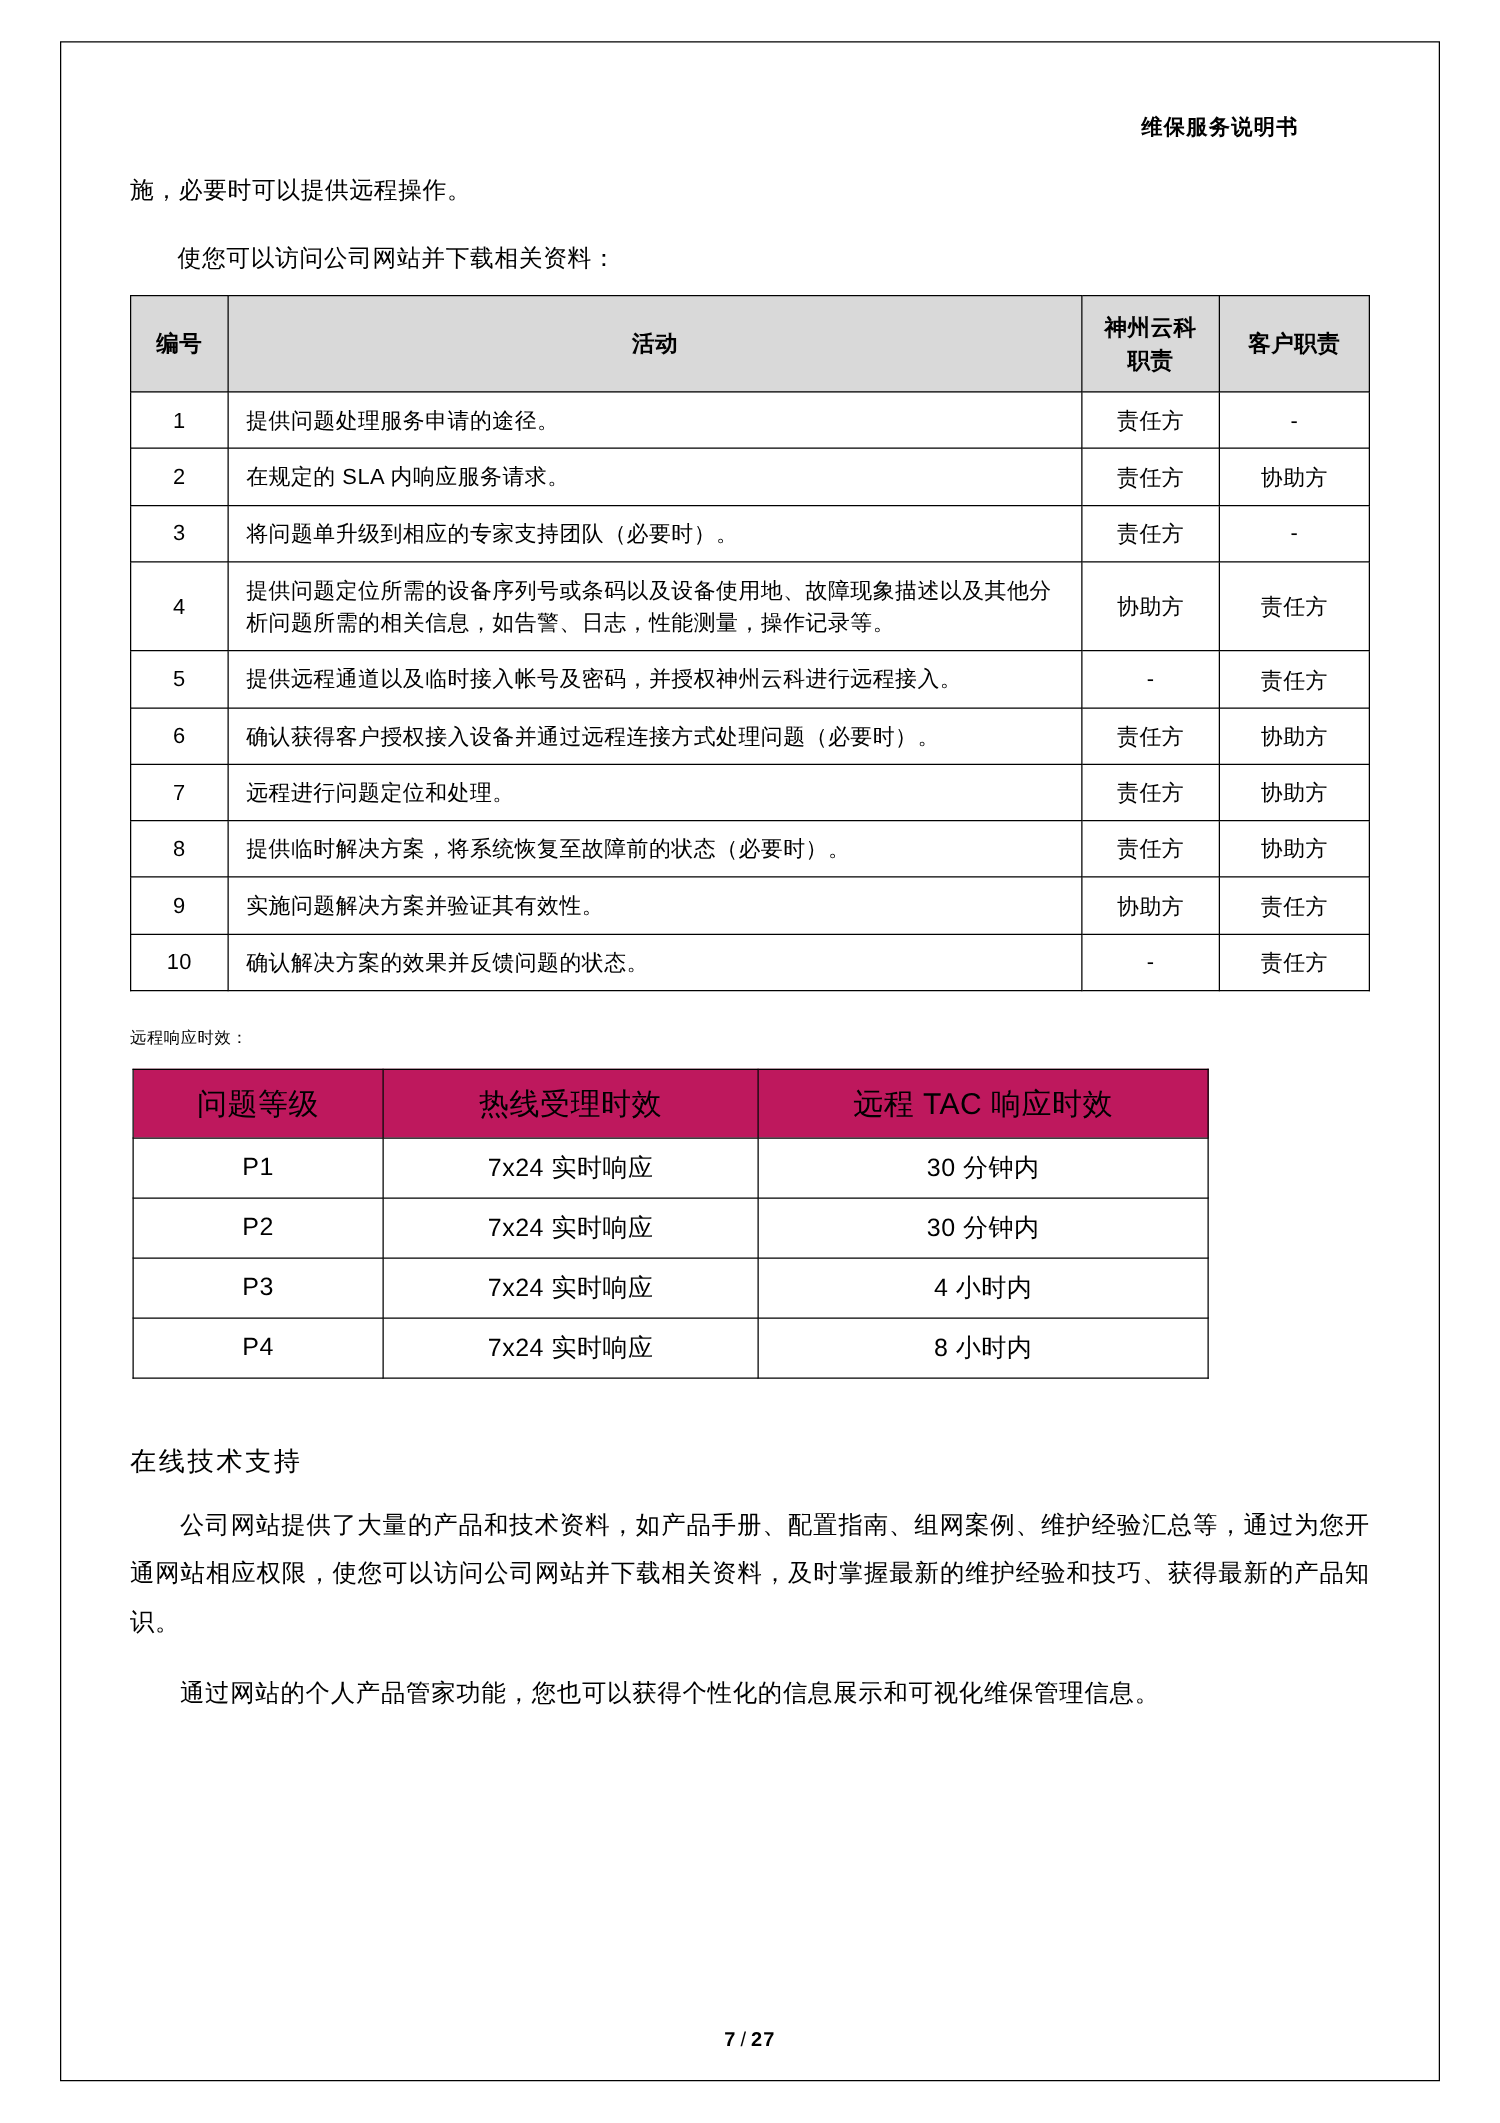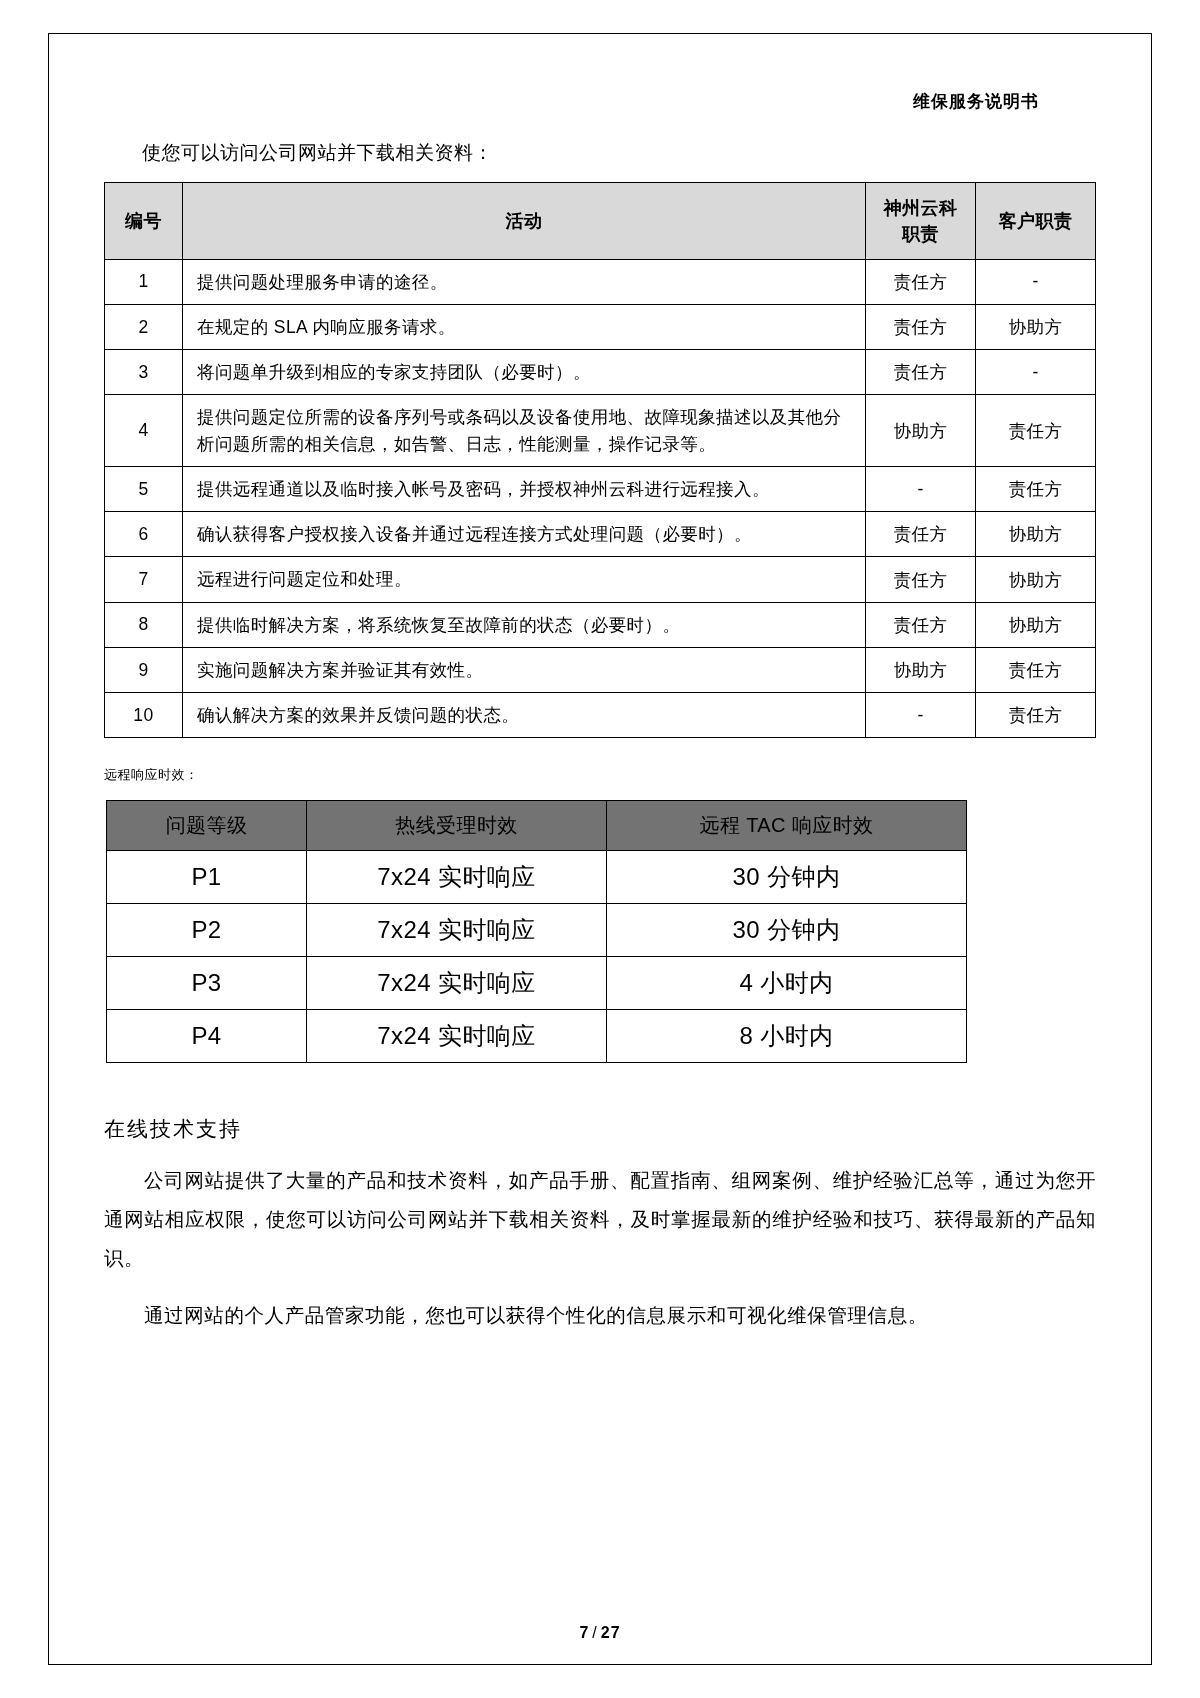--- a/index.html
+++ b/index.html
@@ -94,30 +94,30 @@
   }
   .t1 td.resp {
     text-align: center;
   }
   .t1 col.c1 { width: 78px; }
   .t1 col.c2 { width: auto; }
   .t1 col.c3 { width: 110px; }
   .t1 col.c4 { width: 120px; }
 
   .t2 thead th {
-    background: #737373;
+    background: #be185d;
     font-weight: normal;
     text-align: center;
+    font-size: 24px;
+    padding: 11px 6px;
+  }
+  .t2 td {
+    text-align: center;
+    padding: 10px 6px;
     font-size: 20px;
-    padding: 11px 6px;
-  }
-  .t2 td {
-    text-align: center;
-    padding: 10px 6px;
-    font-size: 24px;
     margin-top: 16px;
   }
   .t2 {
     width: 860px;
     margin-left: 2px;
     margin-top: 16px;
   }
   .t2 col.a { width: 200px; }
   .t2 col.b { width: 300px; }
   .t2 col.c { width: 360px; }
@@ -149,20 +149,21 @@
 </style>
 </head>
 <body>
 
 <div class="page">
   <div class="page-border"></div>
   <div class="content">
 
     <div class="header">维保服务说明书</div>
 
+    <div class="para">施，必要时可以提供远程操作。</div>
 
     <div class="para para-indent">使您可以访问公司网站并下载相关资料：</div>
 
     <table class="t1">
       <colgroup>
         <col class="c1">
           <col class="c2">
           <col class="c3">
           <col class="c4">
       </colgroup>

